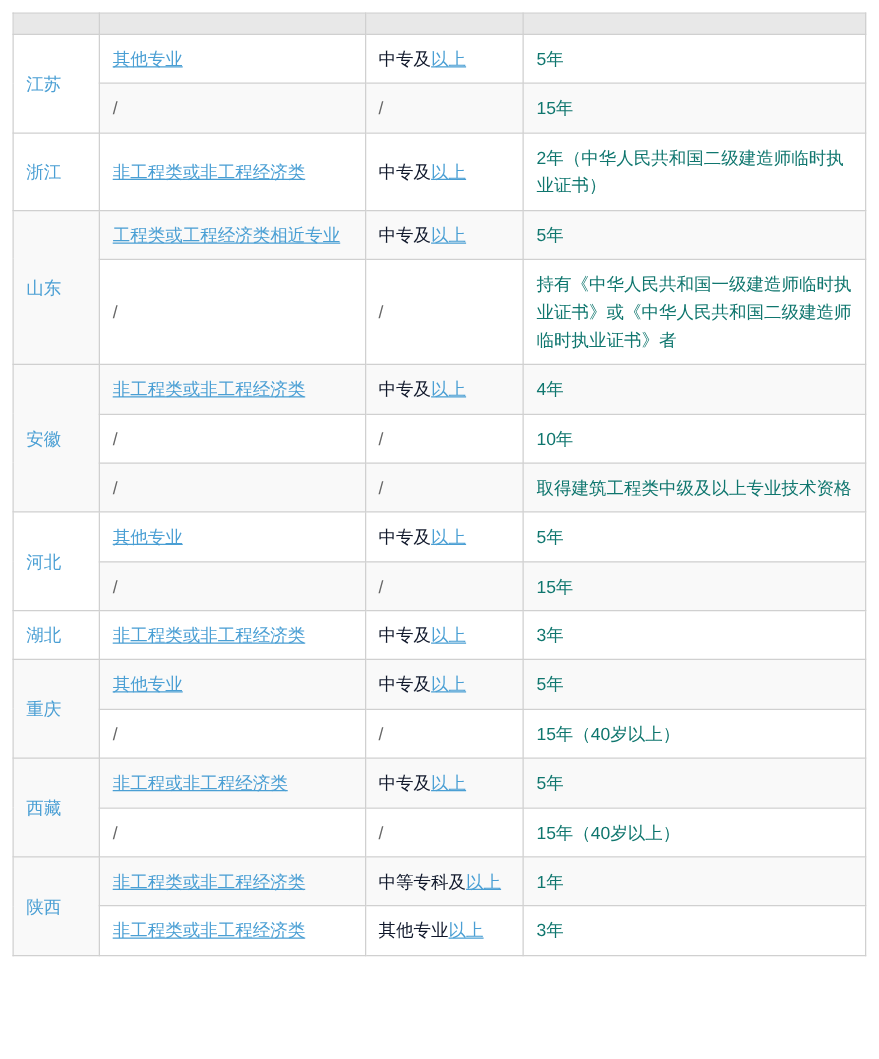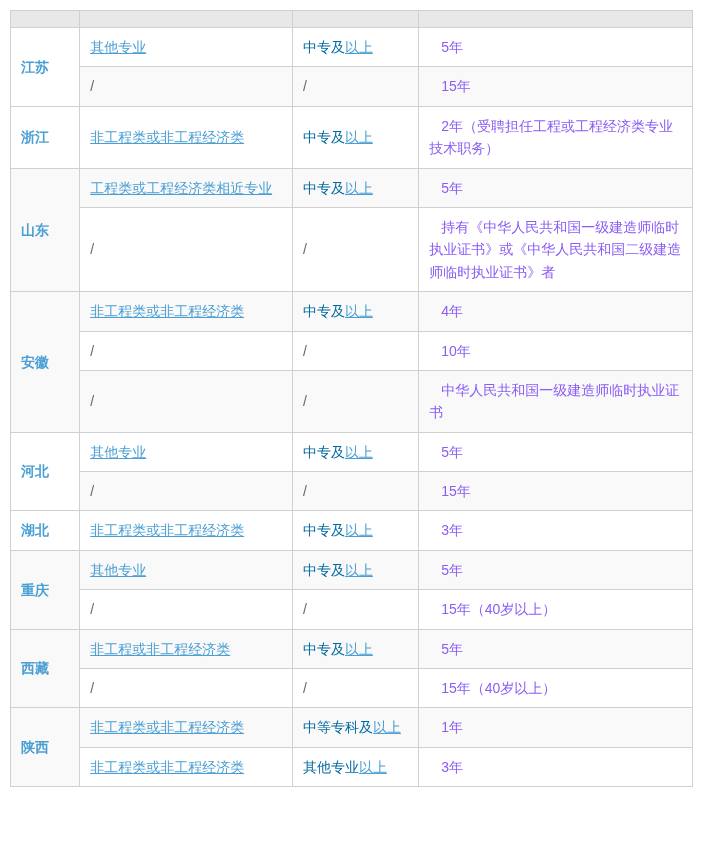--- a/index.html
+++ b/index.html
@@ -31,35 +31,34 @@
       color: #333;
     }
     tbody tr:nth-child(even) {
       background-color: #f9f9f9;
     }
     tbody tr:nth-child(odd) {
       background-color: #fff;
     }
     .region-cell {
       color: #4a9fd4;
-      font-weight: bold;
+      font-weight: normal;
       white-space: nowrap;
       vertical-align: middle;
     }
     .link-text {
       color: #4a9fd4;
       text-decoration: underline;
       cursor: pointer;
     }
     .normal-text {
-      color: #0369a1;
+      color: #0f172a;
     }
     .highlight-text {
-      color: #8b5cf6;
-      margin-left: 12px;
+      color: #0f766e;
     }
     .slash-text {
       color: #666;
     }
   </style>
 </head>
 <body>
 
 <div class="table-container">
   <table>
@@ -80,21 +79,21 @@
         </tr>
         <tr>
           <td class="slash-text">/</td>
           <td class="slash-text">/</td>
           <td><span class="highlight-text">15年</span></td>
         </tr>
         <tr>
           <td rowspan="1" class="region-cell">浙江</td>
           <td><span class="link-text">非工程类或非工程经济类</span></td>
           <td><span class="normal-text">中专及</span><span class="link-text">以上</span></td>
-          <td><span class="highlight-text">2年（受聘担任工程或工程经济类专业技术职务）</span></td>
+          <td><span class="highlight-text">2年（中华人民共和国二级建造师临时执业证书）</span></td>
         </tr>
         <tr>
           <td rowspan="2" class="region-cell">山东</td>
           <td><span class="link-text">工程类或工程经济类相近专业</span></td>
           <td><span class="normal-text">中专及</span><span class="link-text">以上</span></td>
           <td><span class="highlight-text">5年</span></td>
         </tr>
         <tr>
           <td class="slash-text">/</td>
           <td class="slash-text">/</td>
@@ -107,21 +106,21 @@
           <td><span class="highlight-text">4年</span></td>
         </tr>
         <tr>
           <td class="slash-text">/</td>
           <td class="slash-text">/</td>
           <td><span class="highlight-text">10年</span></td>
         </tr>
         <tr>
           <td class="slash-text">/</td>
           <td class="slash-text">/</td>
-          <td><span class="highlight-text">中华人民共和国一级建造师临时执业证书</span></td>
+          <td><span class="highlight-text">取得建筑工程类中级及以上专业技术资格</span></td>
         </tr>
         <tr>
           <td rowspan="2" class="region-cell">河北</td>
           <td><span class="link-text">其他专业</span></td>
           <td><span class="normal-text">中专及</span><span class="link-text">以上</span></td>
           <td><span class="highlight-text">5年</span></td>
         </tr>
         <tr>
           <td class="slash-text">/</td>
           <td class="slash-text">/</td>

